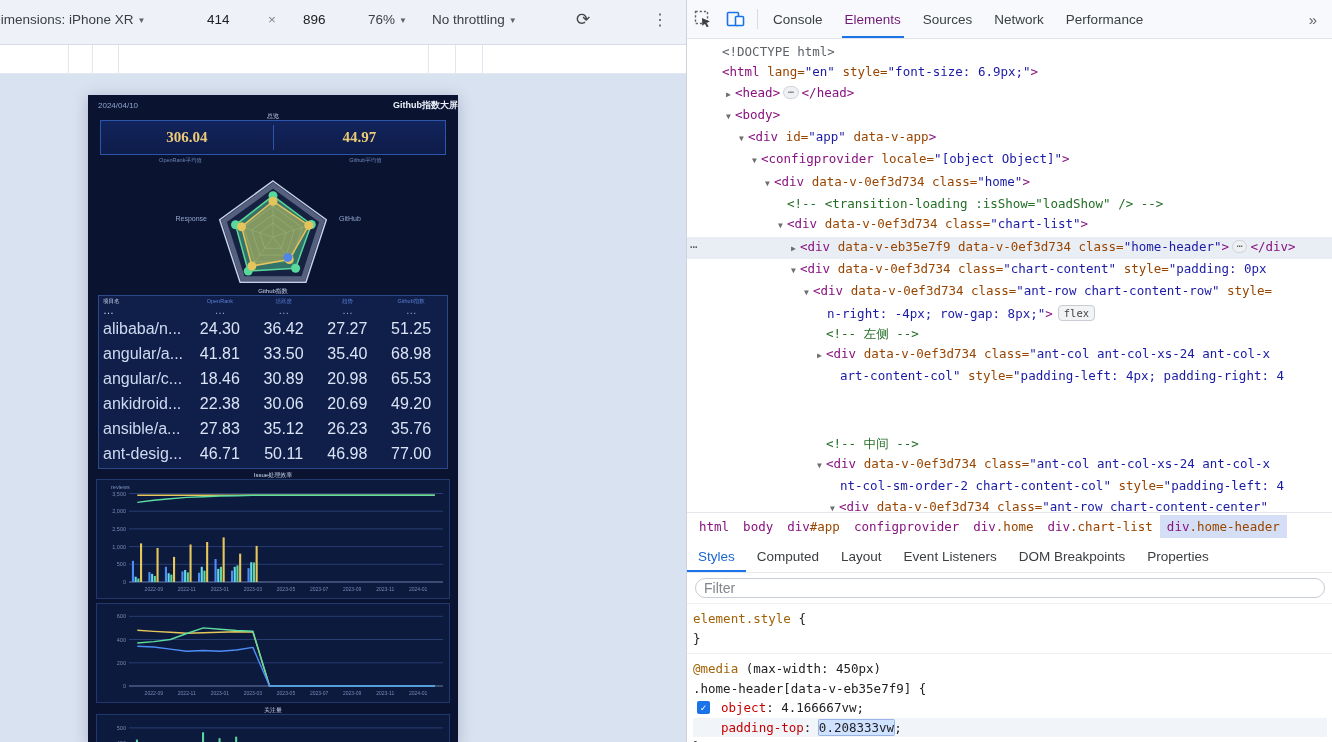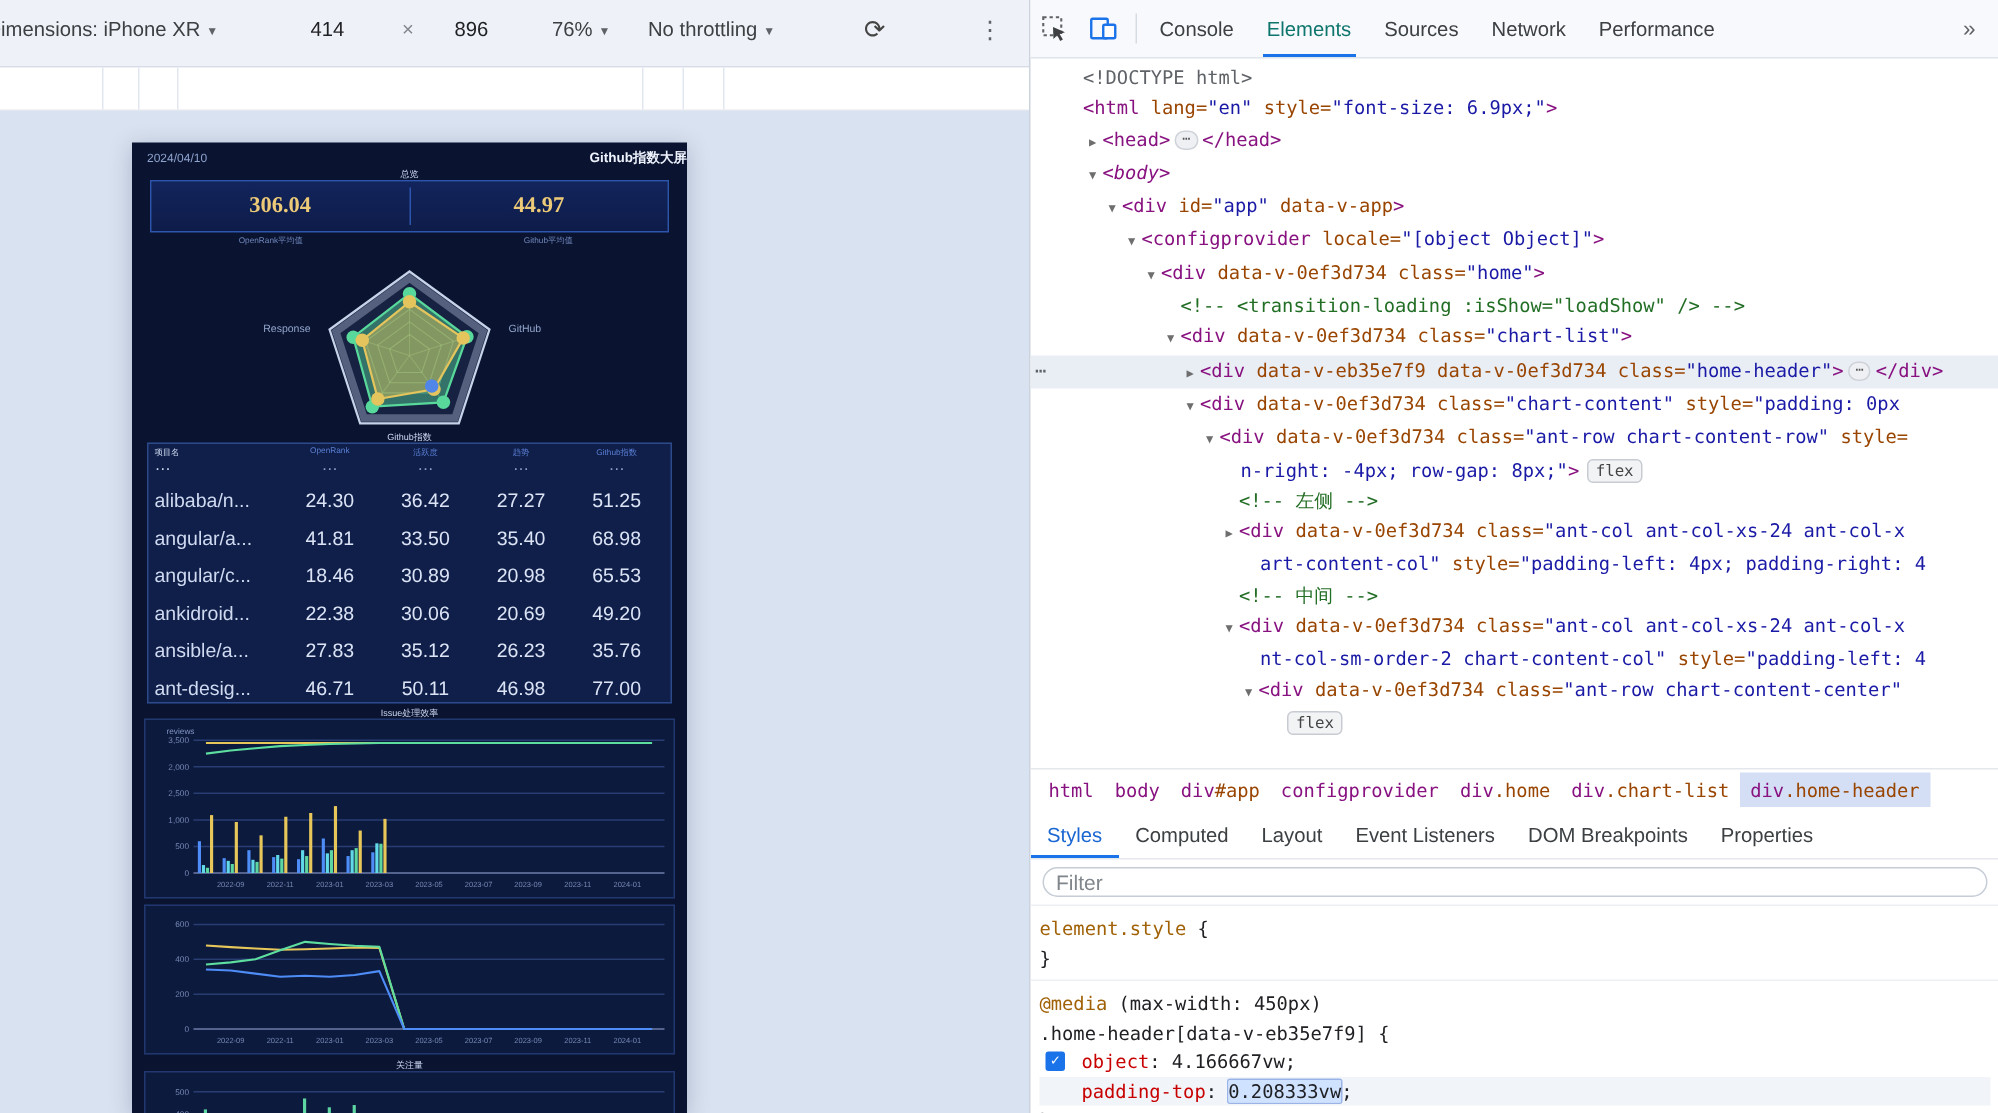--- a/index.html
+++ b/index.html
@@ -30,32 +30,32 @@
               background:linear-gradient(180deg,#12245c,#0e1c49);display:flex}
   .stat-cell{flex:1;display:flex;align-items:center;justify-content:center;
              font-family:Liberation Serif, serif;font-weight:bold;font-size:15px;color:#ecca77}
   .stat-div{width:1px;background:#2d55ac;margin:4px 0}
   .stat-labels{position:absolute;left:0;right:0;top:62px;font-size:5.5px;color:#6f86bb}
   .stat-labels span{position:absolute;transform:translateX(-50%)}
   .radar-wrap{position:absolute;left:65px;top:72px}
   .idx-table{position:absolute;left:10px;right:10px;top:200px;height:172px;background:#0f1f4a;
              border:1px solid #2c4a8a;overflow:hidden;color:#dbe3f5}
   .t-head{display:flex;font-size:5.5px;color:#5b7fd4;padding:2px 4px 0 4px}
-  .t-row{display:flex;font-size:13px;align-items:flex-end;height:25px;padding:0 4px}
+  .t-row{display:flex;font-size:16px;align-items:center;height:25px;padding:0 4px}
   .t-row.clipped{height:11px;overflow:hidden;align-items:flex-end;color:#8fa0c8;font-size:11px}
   .c-name{width:88px;overflow:hidden;white-space:nowrap;color:#cfd9f0}
   .c-v{width:66px;text-align:center}
   .panel{position:absolute;left:8px;right:8px;background:#0c1a3e;border:1px solid #20386f}
 
   
   .right{width:646px;display:flex;flex-direction:column;background:#fff;border-left:1px solid #cdd3dd;flex:none}
   .tabbar{height:38px;display:flex;align-items:center;background:#f7f9fc;border-bottom:1px solid #e0e4eb;
           font-size:13.5px;color:#3c4043;flex:none}
   .tab{padding:0 11px;height:100%;display:flex;align-items:center;position:relative;white-space:nowrap}
-  .tab.active{color:#0f766e}
+  .tab.active{color:#701a75}
   .tab.active:after{content:"";position:absolute;left:8px;right:8px;bottom:0;height:2px;background:#1a73e8}
   .tb-icon{margin:0 7px;display:flex;align-items:center}
   .vdiv{width:1px;height:20px;background:#d7dbe2;margin:0 4px}
   .more-tabs{margin-left:auto;padding-right:16px;color:#5f6368;font-size:15px}
 
   .domtree{height:470px;overflow:hidden;font-family:"DejaVu Sans Mono",monospace;font-size:12.5px;
            line-height:20.3px;padding-top:3px;flex:none;position:relative}
   .dl{white-space:nowrap;position:relative}
   .dl.sel{background:#e9edf4}
   .arr{display:inline-block;width:13px;color:#6e6e6e;font-size:8px;text-align:center}
@@ -353,34 +353,34 @@
         <div class="tab">Network</div>
         <div class="tab">Performance</div>
       </div>
     <span class="more-tabs">»</span>
   </div>
 
   <div class="domtree" id="domtree-mount">
       <div class="dl" style="padding-left: 22px;"><span class="arr"></span><span class="tk-gray">&lt;!DOCTYPE html&gt;</span></div>
       <div class="dl" style="padding-left: 22px;"><span class="arr"></span><span class="tk-tag">&lt;html </span><span class="tk-attr">lang=</span><span class="tk-val">"en"</span><span class="tk-pln"> </span><span class="tk-attr">style=</span><span class="tk-val">"font-size: 6.9px;"</span><span class="tk-tag">&gt;</span></div>
       <div class="dl" style="padding-left: 35px;"><span class="arr">▶</span><span class="tk-tag">&lt;head&gt;</span><span class="pill">⋯</span><span class="tk-tag">&lt;/head&gt;</span></div>
-      <div class="dl" style="padding-left: 35px; font-style: italic;"><span class="arr">▼</span><span class="tk-tag">&lt;body&gt;</span></div>
+      <div class="dl" style="padding-left: 35px;"><span class="arr">▼</span><span class="tk-tag">&lt;body&gt;</span></div>
       <div class="dl" style="padding-left: 48px;"><span class="arr">▼</span><span class="tk-tag">&lt;div </span><span class="tk-attr">id=</span><span class="tk-val">"app"</span><span class="tk-pln"> </span><span class="tk-attr">data-v-app</span><span class="tk-tag">&gt;</span></div>
       <div class="dl" style="padding-left: 61px;"><span class="arr">▼</span><span class="tk-tag">&lt;configprovider </span><span class="tk-attr">locale=</span><span class="tk-val">"[object Object]"</span><span class="tk-tag">&gt;</span></div>
       <div class="dl" style="padding-left: 74px;"><span class="arr">▼</span><span class="tk-tag">&lt;div </span><span class="tk-attr">data-v-0ef3d734</span><span class="tk-pln"> </span><span class="tk-attr">class=</span><span class="tk-val">"home"</span><span class="tk-tag">&gt;</span></div>
       <div class="dl" style="padding-left: 87px;"><span class="arr"></span><span class="tk-com">&lt;!-- &lt;transition-loading :isShow="loadShow" /&gt; --&gt;</span></div>
       <div class="dl" style="padding-left: 87px;"><span class="arr">▼</span><span class="tk-tag">&lt;div </span><span class="tk-attr">data-v-0ef3d734</span><span class="tk-pln"> </span><span class="tk-attr">class=</span><span class="tk-val">"chart-list"</span><span class="tk-tag">&gt;</span></div>
       <div class="dl sel" style="padding-left: 100px;"><span class="gut">⋯</span><span class="arr">▶</span><span class="tk-tag">&lt;div </span><span class="tk-attr">data-v-eb35e7f9</span><span class="tk-pln"> </span><span class="tk-attr">data-v-0ef3d734</span><span class="tk-pln"> </span><span class="tk-attr">class=</span><span class="tk-val">"home-header"</span><span class="tk-tag">&gt;</span><span class="pill">⋯</span><span class="tk-tag">&lt;/div&gt;</span></div>
       <div class="dl" style="padding-left: 100px;"><span class="arr">▼</span><span class="tk-tag">&lt;div </span><span class="tk-attr">data-v-0ef3d734</span><span class="tk-pln"> </span><span class="tk-attr">class=</span><span class="tk-val">"chart-content"</span><span class="tk-pln"> </span><span class="tk-attr">style=</span><span class="tk-val">"padding: 0px</span></div>
       <div class="dl" style="padding-left: 113px;"><span class="arr">▼</span><span class="tk-tag">&lt;div </span><span class="tk-attr">data-v-0ef3d734</span><span class="tk-pln"> </span><span class="tk-attr">class=</span><span class="tk-val">"ant-row chart-content-row"</span><span class="tk-pln"> </span><span class="tk-attr">style=</span></div>
       <div class="dl" style="padding-left: 127px;"><span class="arr"></span><span class="tk-val">n-right: -4px; row-gap: 8px;"</span><span class="tk-tag">&gt;</span><span class="badge">flex</span></div>
       <div class="dl" style="padding-left: 126px;"><span class="arr"></span><span class="tk-com">&lt;!-- 左侧 --&gt;</span></div>
       <div class="dl" style="padding-left: 126px;"><span class="arr">▶</span><span class="tk-tag">&lt;div </span><span class="tk-attr">data-v-0ef3d734</span><span class="tk-pln"> </span><span class="tk-attr">class=</span><span class="tk-val">"ant-col ant-col-xs-24 ant-col-x</span></div>
       <div class="dl" style="padding-left: 140px;"><span class="arr"></span><span class="tk-val">art-content-col" </span><span class="tk-attr">style=</span><span class="tk-val">"padding-left: 4px; padding-right: 4</span></div>
-      <div class="dl" style="padding-left: 126px;"><span class="arr"></span><span class="tk-com">&lt;!-- 中间 --&gt;</span></div>
+      <div class="dl" style="padding-left: 126px; margin-top: 47px;"><span class="arr"></span><span class="tk-com">&lt;!-- 中间 --&gt;</span></div>
       <div class="dl" style="padding-left: 126px;"><span class="arr">▼</span><span class="tk-tag">&lt;div </span><span class="tk-attr">data-v-0ef3d734</span><span class="tk-pln"> </span><span class="tk-attr">class=</span><span class="tk-val">"ant-col ant-col-xs-24 ant-col-x</span></div>
       <div class="dl" style="padding-left: 140px;"><span class="arr"></span><span class="tk-val">nt-col-sm-order-2 chart-content-col" </span><span class="tk-attr">style=</span><span class="tk-val">"padding-left: 4</span></div>
       <div class="dl" style="padding-left: 139px;"><span class="arr">▼</span><span class="tk-tag">&lt;div </span><span class="tk-attr">data-v-0ef3d734</span><span class="tk-pln"> </span><span class="tk-attr">class=</span><span class="tk-val">"ant-row chart-content-center"</span></div>
       <div class="dl" style="padding-left: 153px;"><span class="arr"></span><span class="badge">flex</span></div>
     </div>
 
   <div class="crumbs" id="crumbs-mount">
       <div class="crumb">html</div>
       <div class="crumb">body</div>
       <div class="crumb">div<span class="sfx">#app</span></div>

